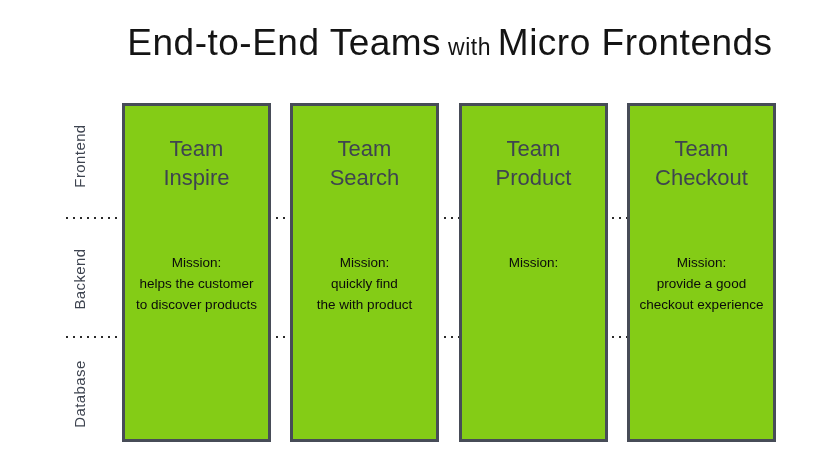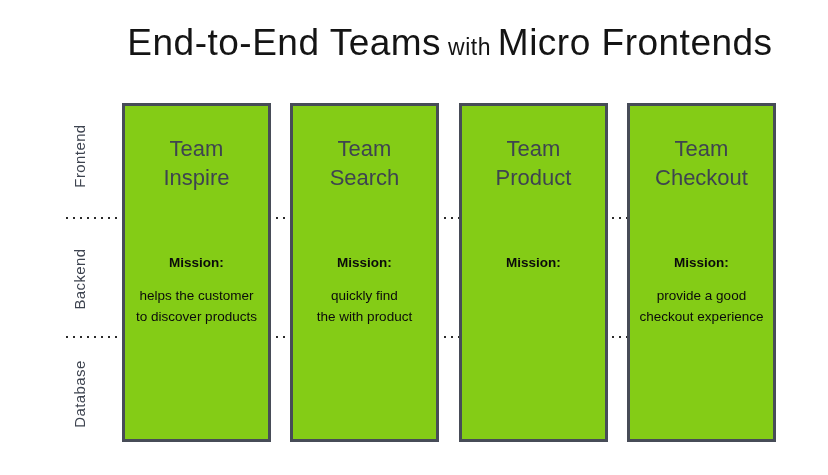--- a/index.html
+++ b/index.html
@@ -77,22 +77,22 @@
     color:var(--team_title,#3e4450);
     font-size:22px;line-height:29px;
     white-space:pre-line;
   }
   .mission{
     position:absolute;top:146px;left:0;right:0;
     text-align:center;
     color:var(--mission_text,#0b0b0b);
     font-size:13.5px;line-height:21px;
   }
-  .mission-label{font-weight:bold;}
-  .mission-text{white-space:pre-line;margin-top:12px;}
+  .mission-label{font-weight:normal;}
+  .mission-text{white-space:pre-line;}
 </style>
 </head>
 <body>
 
 <div class="canvas">
 
   <div class="slide-title">
     <span class="big">End-to-End Teams</span><span class="small"> with </span><span class="big">Micro Frontends</span>
   </div>
 

